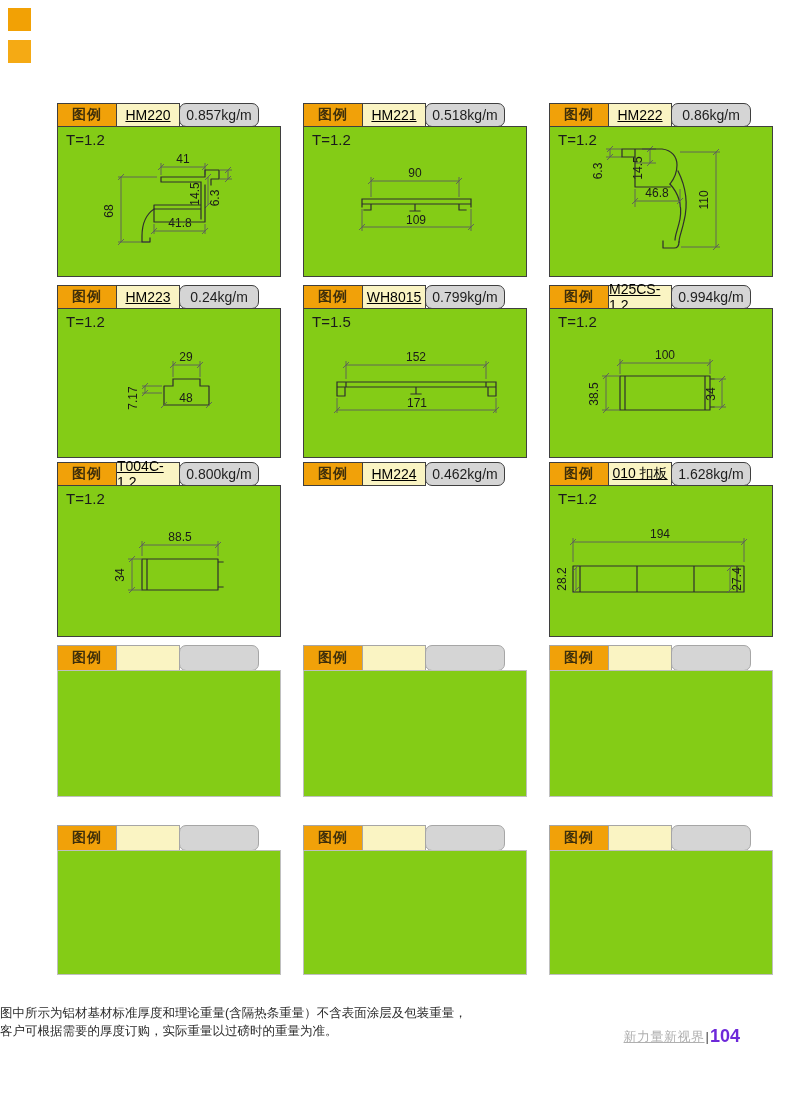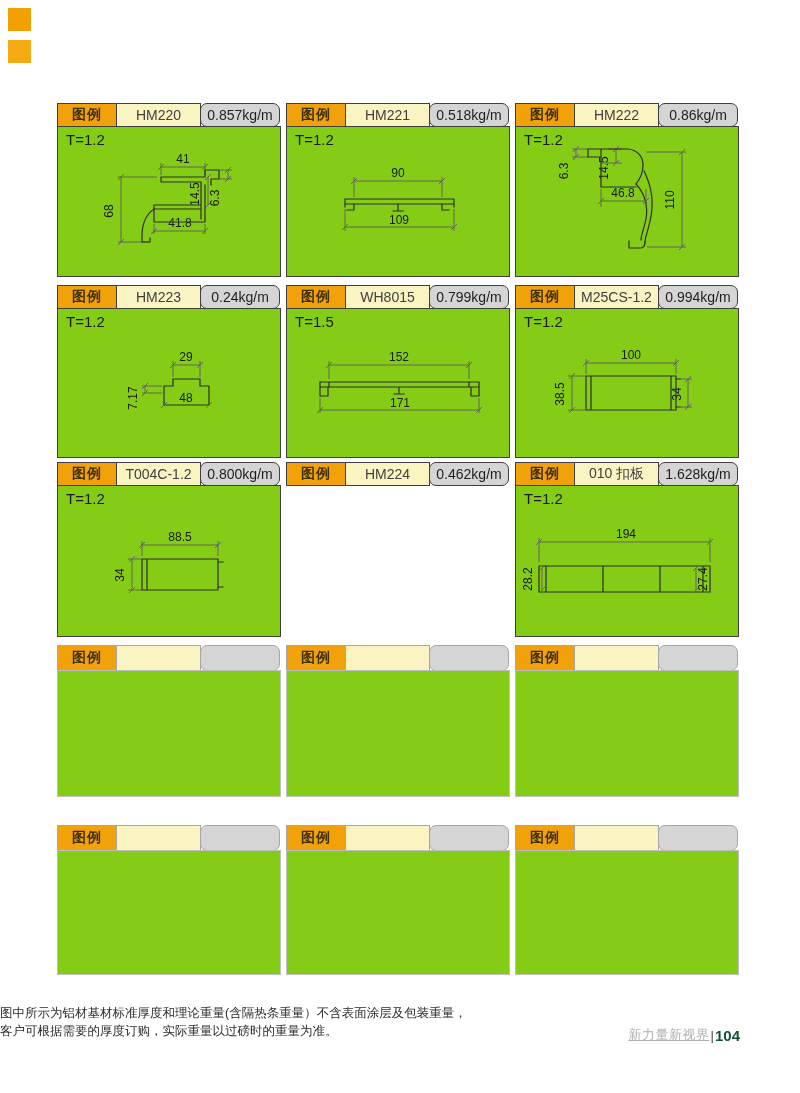--- a/index.html
+++ b/index.html
@@ -3,50 +3,50 @@
 <meta charset="utf-8">
 <style>
   html,body{margin:0;padding:0;}
   body{width:800px;height:1093px;background:#ffffff;position:relative;
        font-family:"Liberation Sans",sans-serif;color:#222;overflow:hidden;}
   .corner-sq{position:absolute;left:8px;width:23px;height:23px;}
   .sq1{top:8px;background:#F2A105;}
   .sq2{top:40px;background:#F5AA14;}
 
   .grid{position:absolute;left:57px;top:0;width:690px;}
-  .prow{position:absolute;display:flex;gap:5px;left:0;}
+  .prow{position:absolute;display:flex;gap:22px;left:0;}
   .block{width:224px;}
   .hdr{display:flex;height:24px;}
   .hdr-tall .hdr{height:26px;}
   .cell{box-sizing:border-box;border:1px solid #3f3f3f;display:flex;
         align-items:center;justify-content:center;font-size:14px;}
   .cell+.cell{margin-left:-1px;}
   .legend{width:60px;background:#F1A109;color:#40300a;font-weight:bold;letter-spacing:1px;}
-  .model{width:85px;background:#FAF4C3;color:#404040;}
+  .model{width:64px;background:#FAF4C3;color:#000000;text-decoration:underline;}
   .weight{width:80px;background:#D5D5D5;color:#1e1e1e;border-radius:7px;}
   .body{box-sizing:border-box;border:1px solid #3f3f3f;margin-top:-1px;position:relative;
         background:#84cc16;width:224px;}
   .h150{height:151px;} .h149{height:150px;} .h151{height:152px;}
   .h126{height:127px;} .h124{height:125px;}
   .tlabel{position:absolute;top:4px;left:8px;font-size:15px;color:#1b1b1b;}
   .body svg{position:absolute;left:0;top:0;}
 
   .light .cell{border-color:#a6a6a6;}
   .light .body{border-color:#bfbfbf;}
 
   svg .p{fill:none;stroke:#2e2e2e;stroke-width:1.2;stroke-linejoin:round;stroke-linecap:square;}
   svg .d{fill:none;stroke:#5c5c5c;stroke-width:0.9;}
   svg .dt{font-family:"Liberation Sans",sans-serif;font-size:12px;fill:#1a1a1a;text-anchor:middle;}
 
   .footer{position:absolute;left:0;top:1004px;width:800px;text-align:left;
           font-size:12.5px;line-height:18px;color:#2b2b2b;}
   .brand{position:absolute;top:1026px;right:60px;display:flex;align-items:center;}
   .brand .bname{font-size:13px;color:#b0b0b0;letter-spacing:0.5px;text-decoration:underline;}
   .brand .bar{font-size:13px;color:#444;margin:0 1px;font-weight:normal;}
-  .brand .pno{font-size:15px;font-weight:bold;color:#14532d;}
+  .brand .pno{font-size:18px;font-weight:bold;color:#6d28d9;}
 </style>
 </head>
 <body>
 
 <div class="corner-sq sq1"></div>
 <div class="corner-sq sq2"></div>
 
 <div class="grid">
 
   <div class="prow" style="top:103px;">

